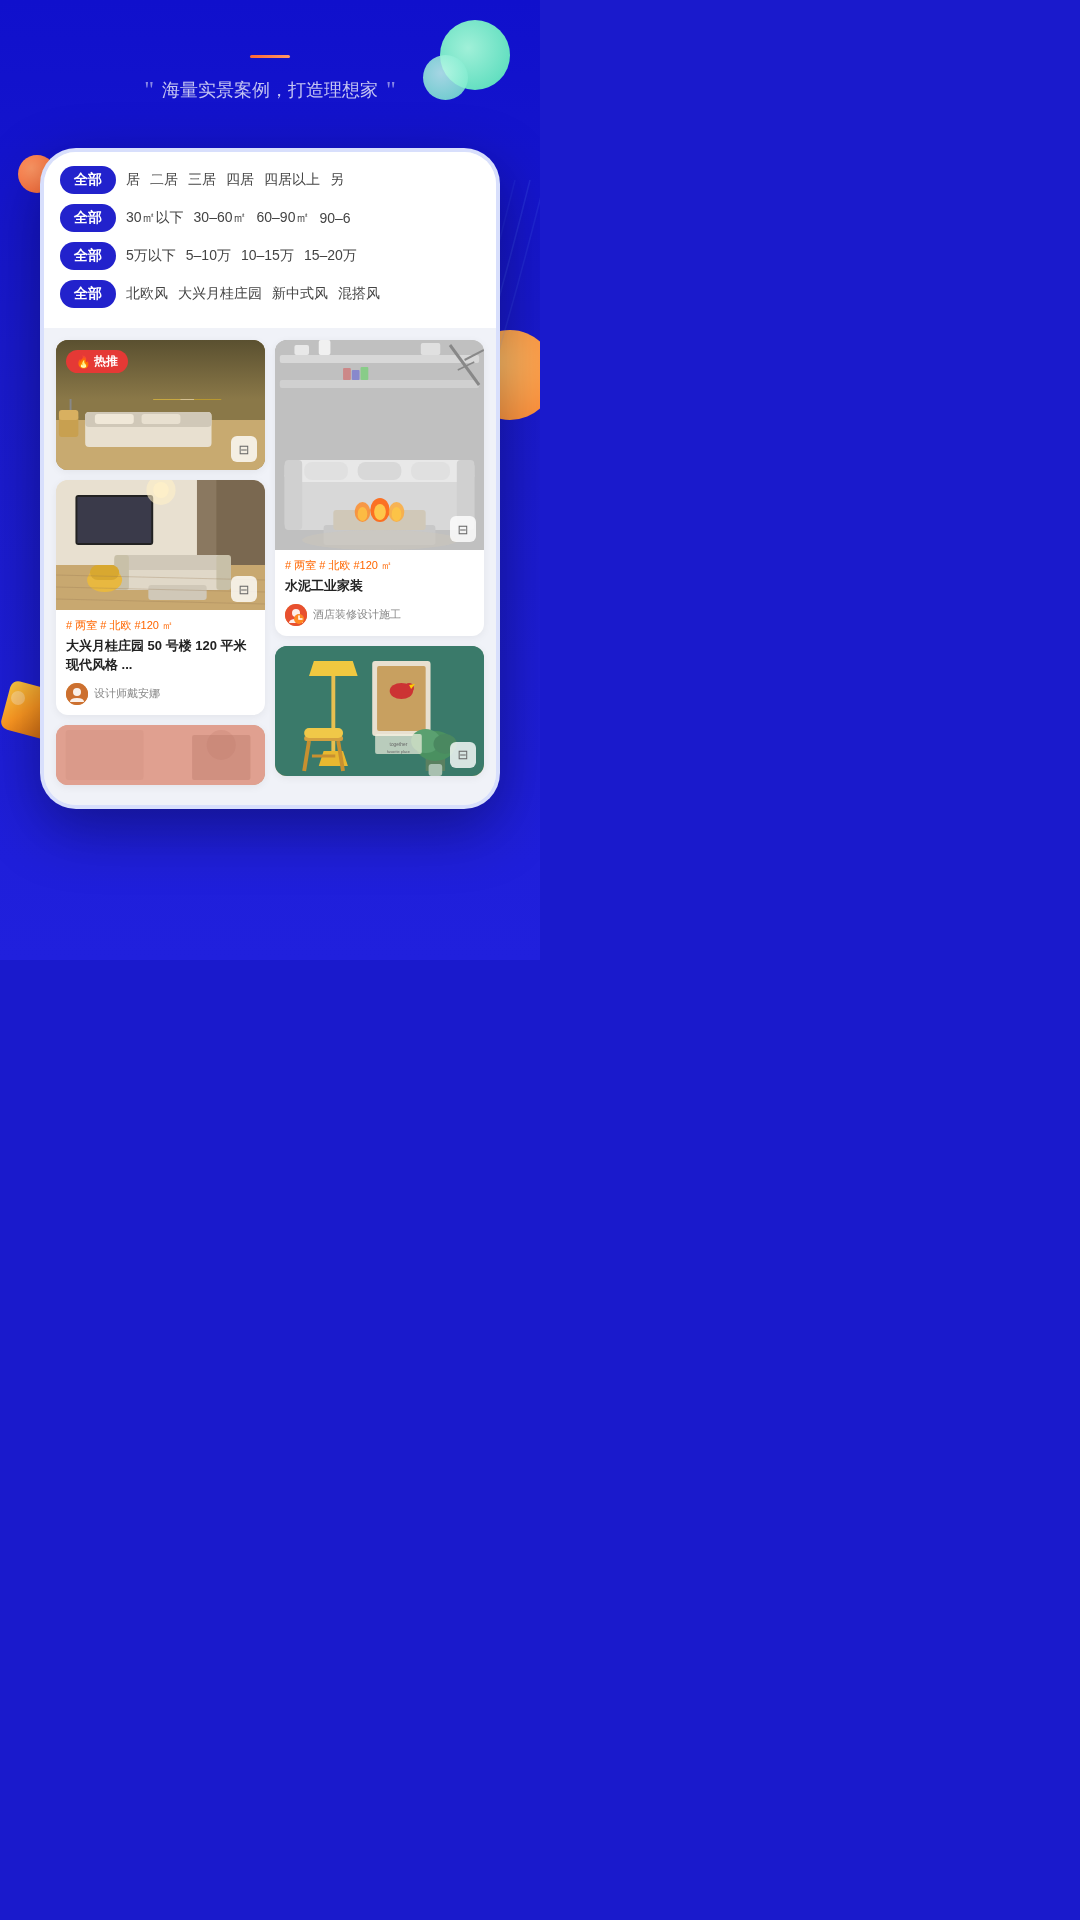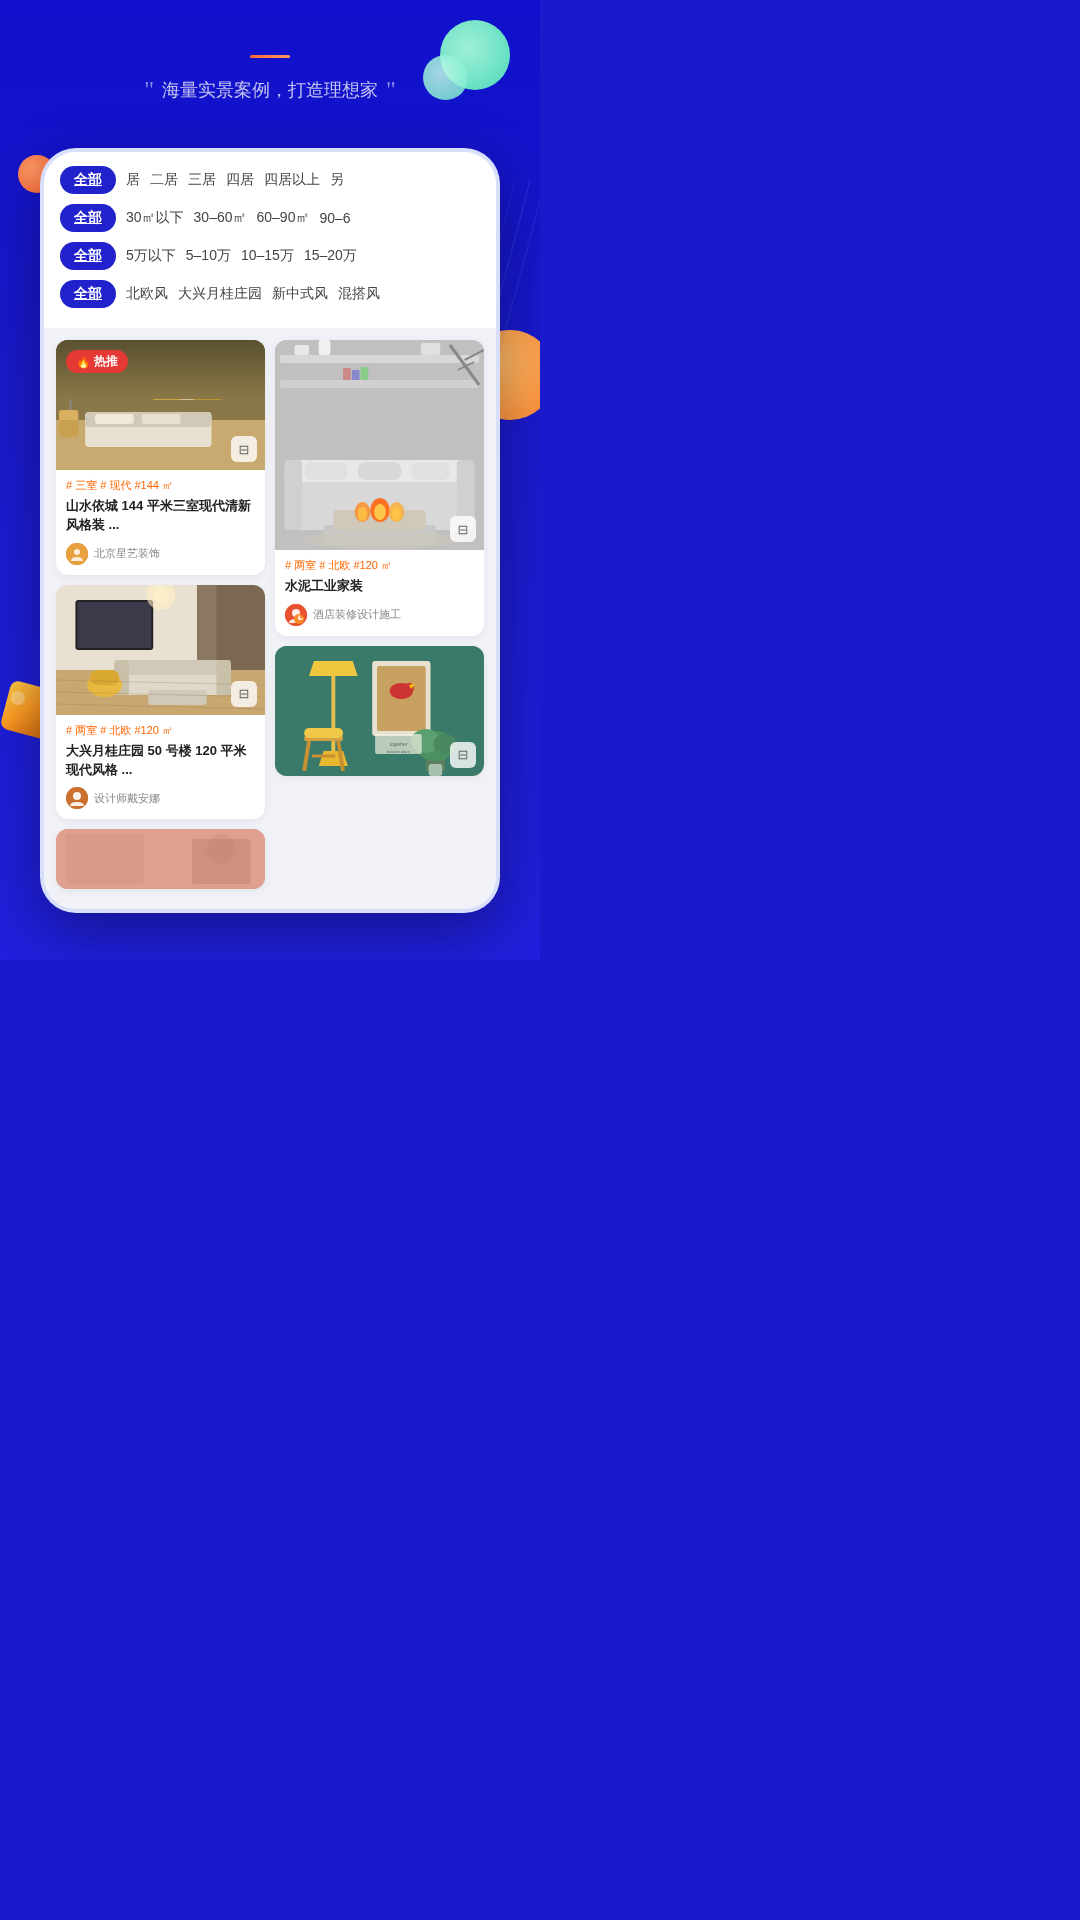--- a/index.html
+++ b/index.html
@@ -141,21 +141,20 @@
 
     .filter-btn-active {
       background: #2222cc;
       color: white;
       border-radius: 20px;
       padding: 5px 14px;
       font-size: 14px;
       font-weight: 600;
       white-space: nowrap;
       flex-shrink: 0;
-      text-decoration: underline;
     }
 
     .filter-option {
       color: #444;
       font-size: 14px;
       white-space: nowrap;
       flex-shrink: 0;
     }
 
     
@@ -438,34 +437,20 @@
 
                 <rect x="3" y="75" width="20" height="22" fill="#c8a050" rx="3"></rect>
                 <rect x="3" y="70" width="20" height="10" fill="#d8b060" rx="3"></rect>
               </svg>
             </div>
             <div class="hot-badge">
               <span>🔥</span>
               <span>热推</span>
             </div>
             <div class="bookmark-btn">⊟</div>
-          </div>
-          <div class="card-body">
-            <div class="card-tags"># 三室 # 现代 #144 ㎡</div>
-            <div class="card-title">山水依城 144 平米三室现代清新风格装 ...</div>
-            <div class="card-author">
-              <div class="author-avatar">
-                <svg width="22" height="22" viewBox="0 0 22 22">
-                  <circle cx="11" cy="11" r="11" fill="#e8a040"></circle>
-                  <path d="M11 6 Q14 6 14 9 Q14 12 11 12 Q8 12 8 9 Q8 6 11 6Z" fill="#fff" opacity="0.8"></path>
-                  <path d="M5 18 Q5 14 11 14 Q17 14 17 18Z" fill="#fff" opacity="0.8"></path>
-                </svg>
-              </div>
-              <span class="author-name">北京星艺装饰</span>
-            </div>
           </div>
         </div>
 
         <div class="card">
           <div class="card-image">
             <div class="scene-modern">
               <svg width="100%" height="100%" viewBox="0 0 215 130" preserveAspectRatio="none" style="position:absolute;top:0;left:0">
 
                 <rect x="0" y="85" width="215" height="45" fill="#c8a870"></rect>
 

